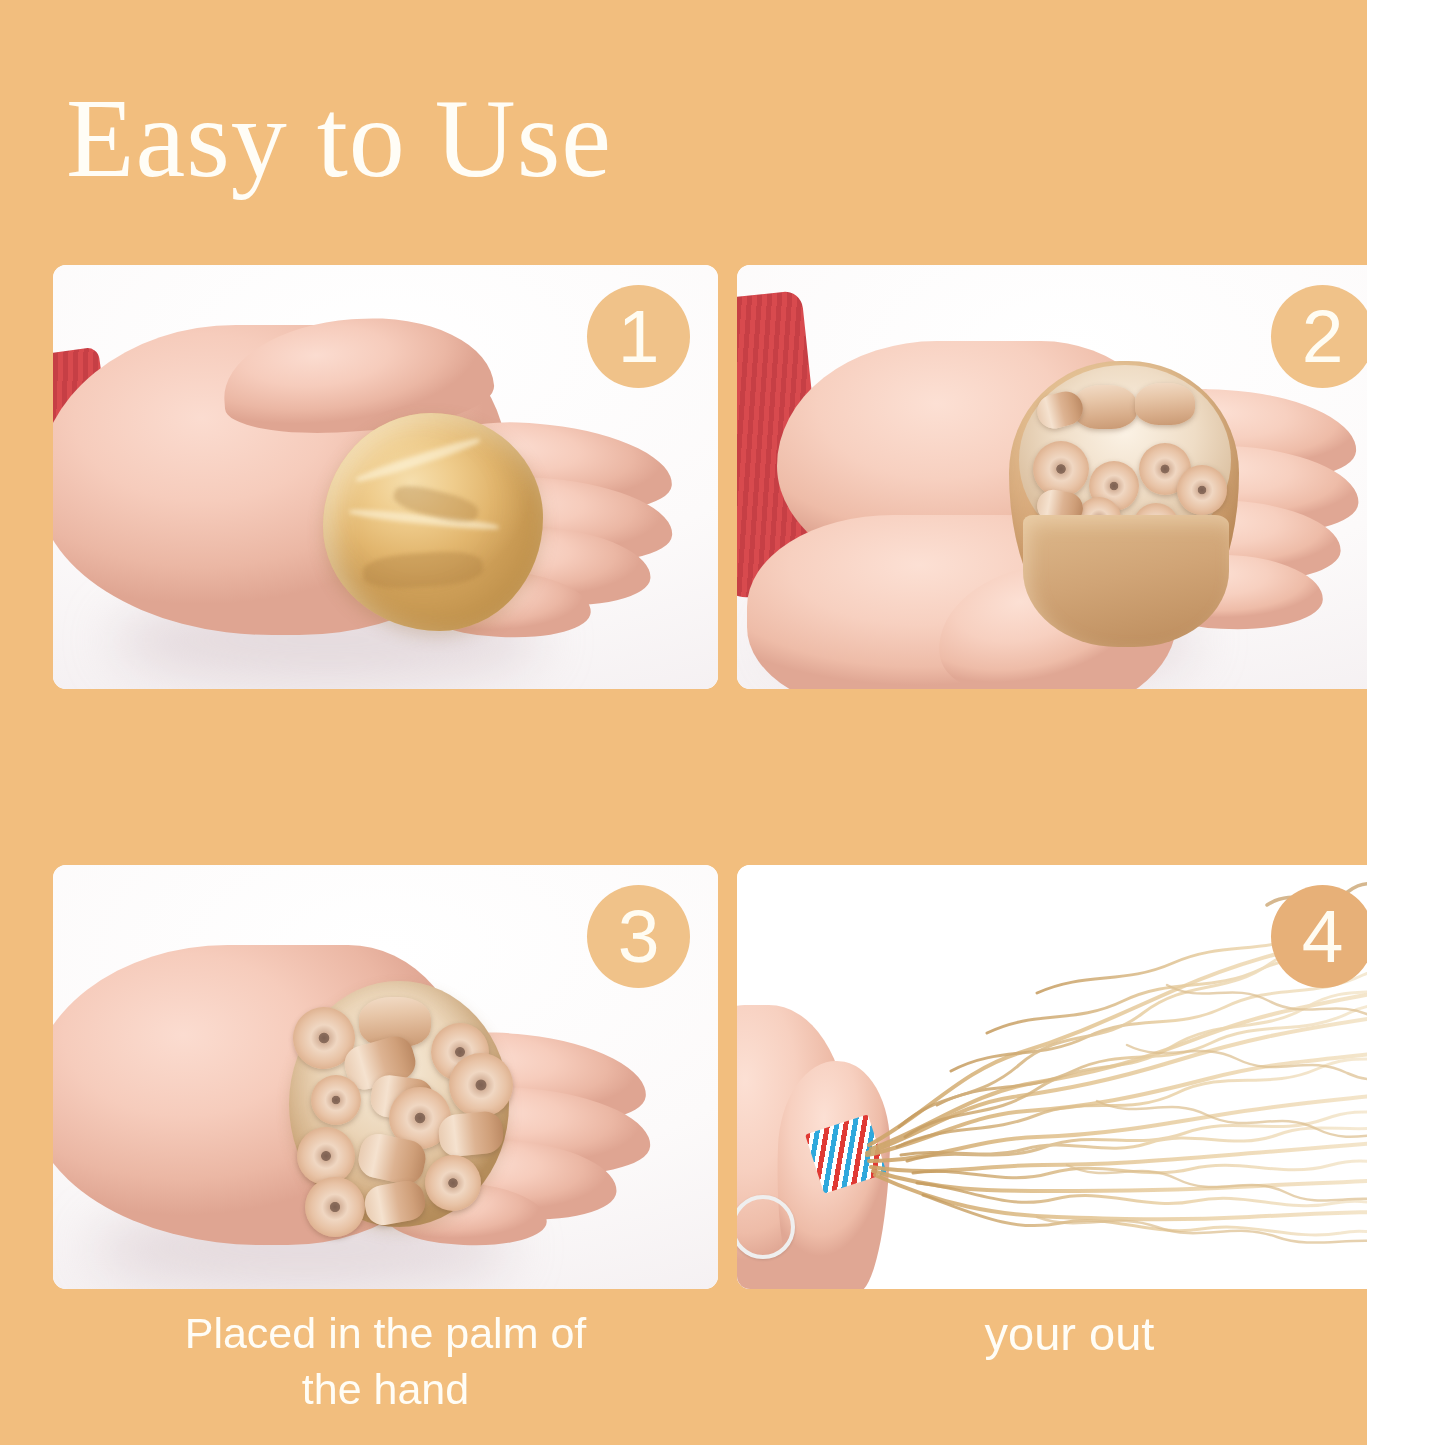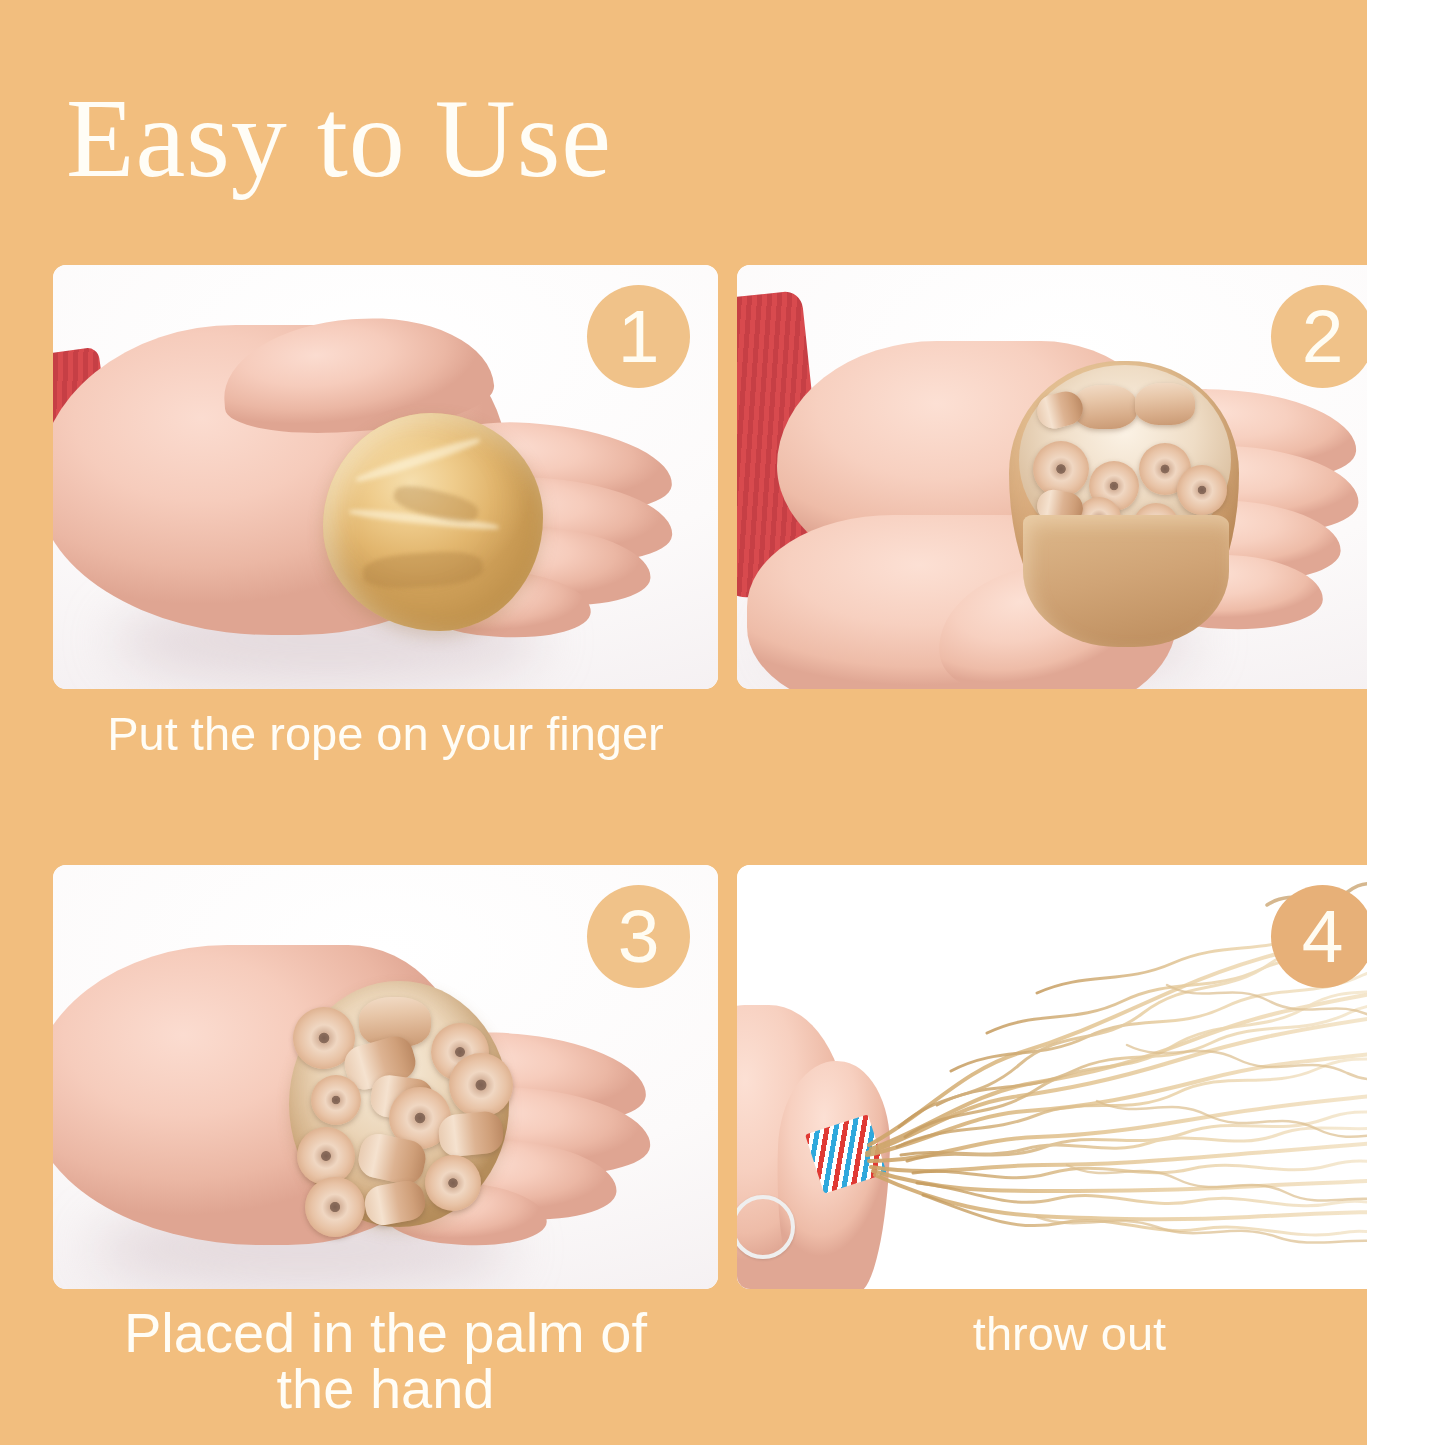--- a/index.html
+++ b/index.html
@@ -78,21 +78,21 @@
     top: 440px;
     width: 665px;
     color: #FFFDF6;
     font-family: "Liberation Sans", sans-serif;
     font-size: 47px;
     font-weight: 400;
     line-height: 58px;
     text-align: center;
     white-space: pre-line;
   }
-  .card.c3 .caption { font-size: 56px; line-height: 56px; }
+  .card.c3 .caption { font-size: 43px; line-height: 56px; }
 
   
   .bgwhite {
     position: absolute;
     inset: 0;
     background:
       radial-gradient(120% 100% at 50% 20%, #FFFFFF 0%, #FCFAFA 55%, #F3EEF0 100%);
   }
   .shadowpatch {
     position: absolute;
@@ -207,21 +207,20 @@
                   transform:rotate(3deg);"></div>
 
       <div class="shellball" style="left:270px; top:148px; width:220px; height:218px;"></div>
       <div class="crease" style="left:300px; top:190px; width:130px; height:10px; transform:rotate(-18deg);"></div>
       <div class="crease" style="left:296px; top:250px; width:150px; height:9px; transform:rotate(6deg);"></div>
       <div class="crease dark" style="left:310px; top:288px; width:120px; height:34px; transform:rotate(-4deg);"></div>
       <div class="crease dark" style="left:340px; top:226px; width:86px; height:26px; transform:rotate(14deg);"></div>
 
       <div class="badge">1</div>
     </div>
-    <div class="caption">Put the rope on your finger</div>
   </div>
 
   <div class="card c2">
     <div class="photo">
       <div class="bgwhite"></div>
       <div class="shadowpatch" style="left:40px; top:330px; width:420px; height:90px;"></div>
 
       <div class="sleeve" style="position:absolute; left:-30px; top:30px; width:110px; height:300px;
                   border-radius:30px 18px 22px 26px; transform:rotate(-6deg);"></div>
 
@@ -371,16 +370,16 @@
           <path d="M300 352 C 344 368, 376 346, 420 362 C 464 378, 496 356, 540 372 C 578 386, 620 368, 664 380"></path>
         </g>
         <g fill="none" stroke="#C8A06A" stroke-width="3.5" stroke-linecap="round" opacity="0.75">
           <path d="M530 40 C 560 20, 584 48, 612 26 C 636 8, 652 30, 664 18"></path>
           <path d="M560 64 C 588 44, 610 72, 638 50 C 654 38, 660 52, 664 46"></path>
         </g>
       </svg>
 
       <div class="badge">4</div>
     </div>
-    <div class="caption">throw out</div>
+    <div class="caption">your out</div>
   </div>
 
 </div>
 
 </body></html>

